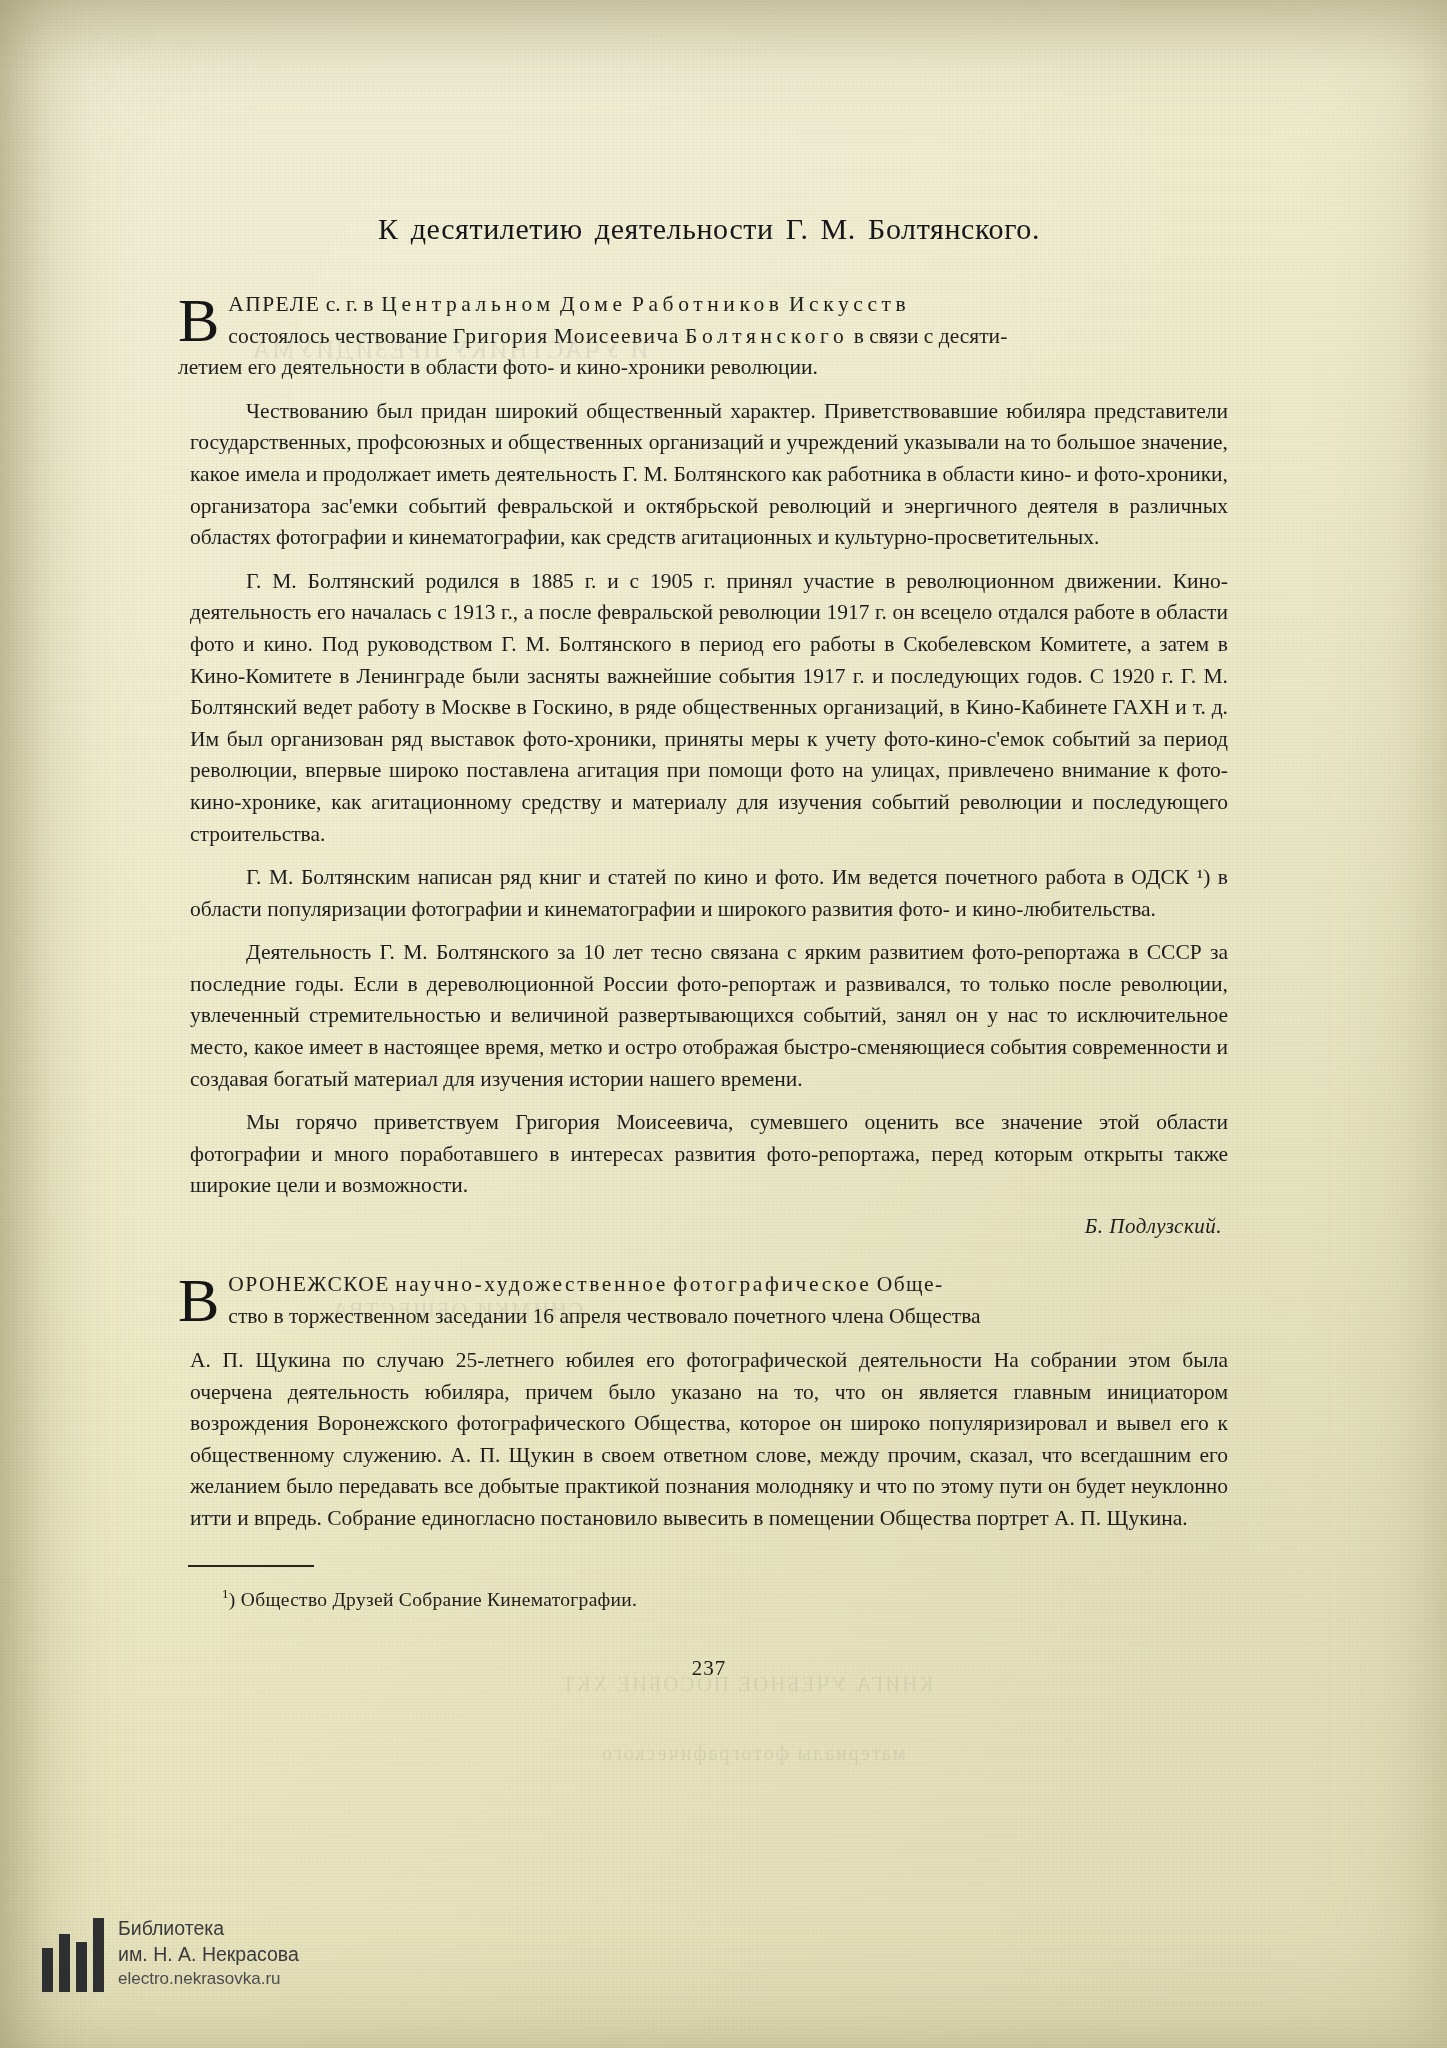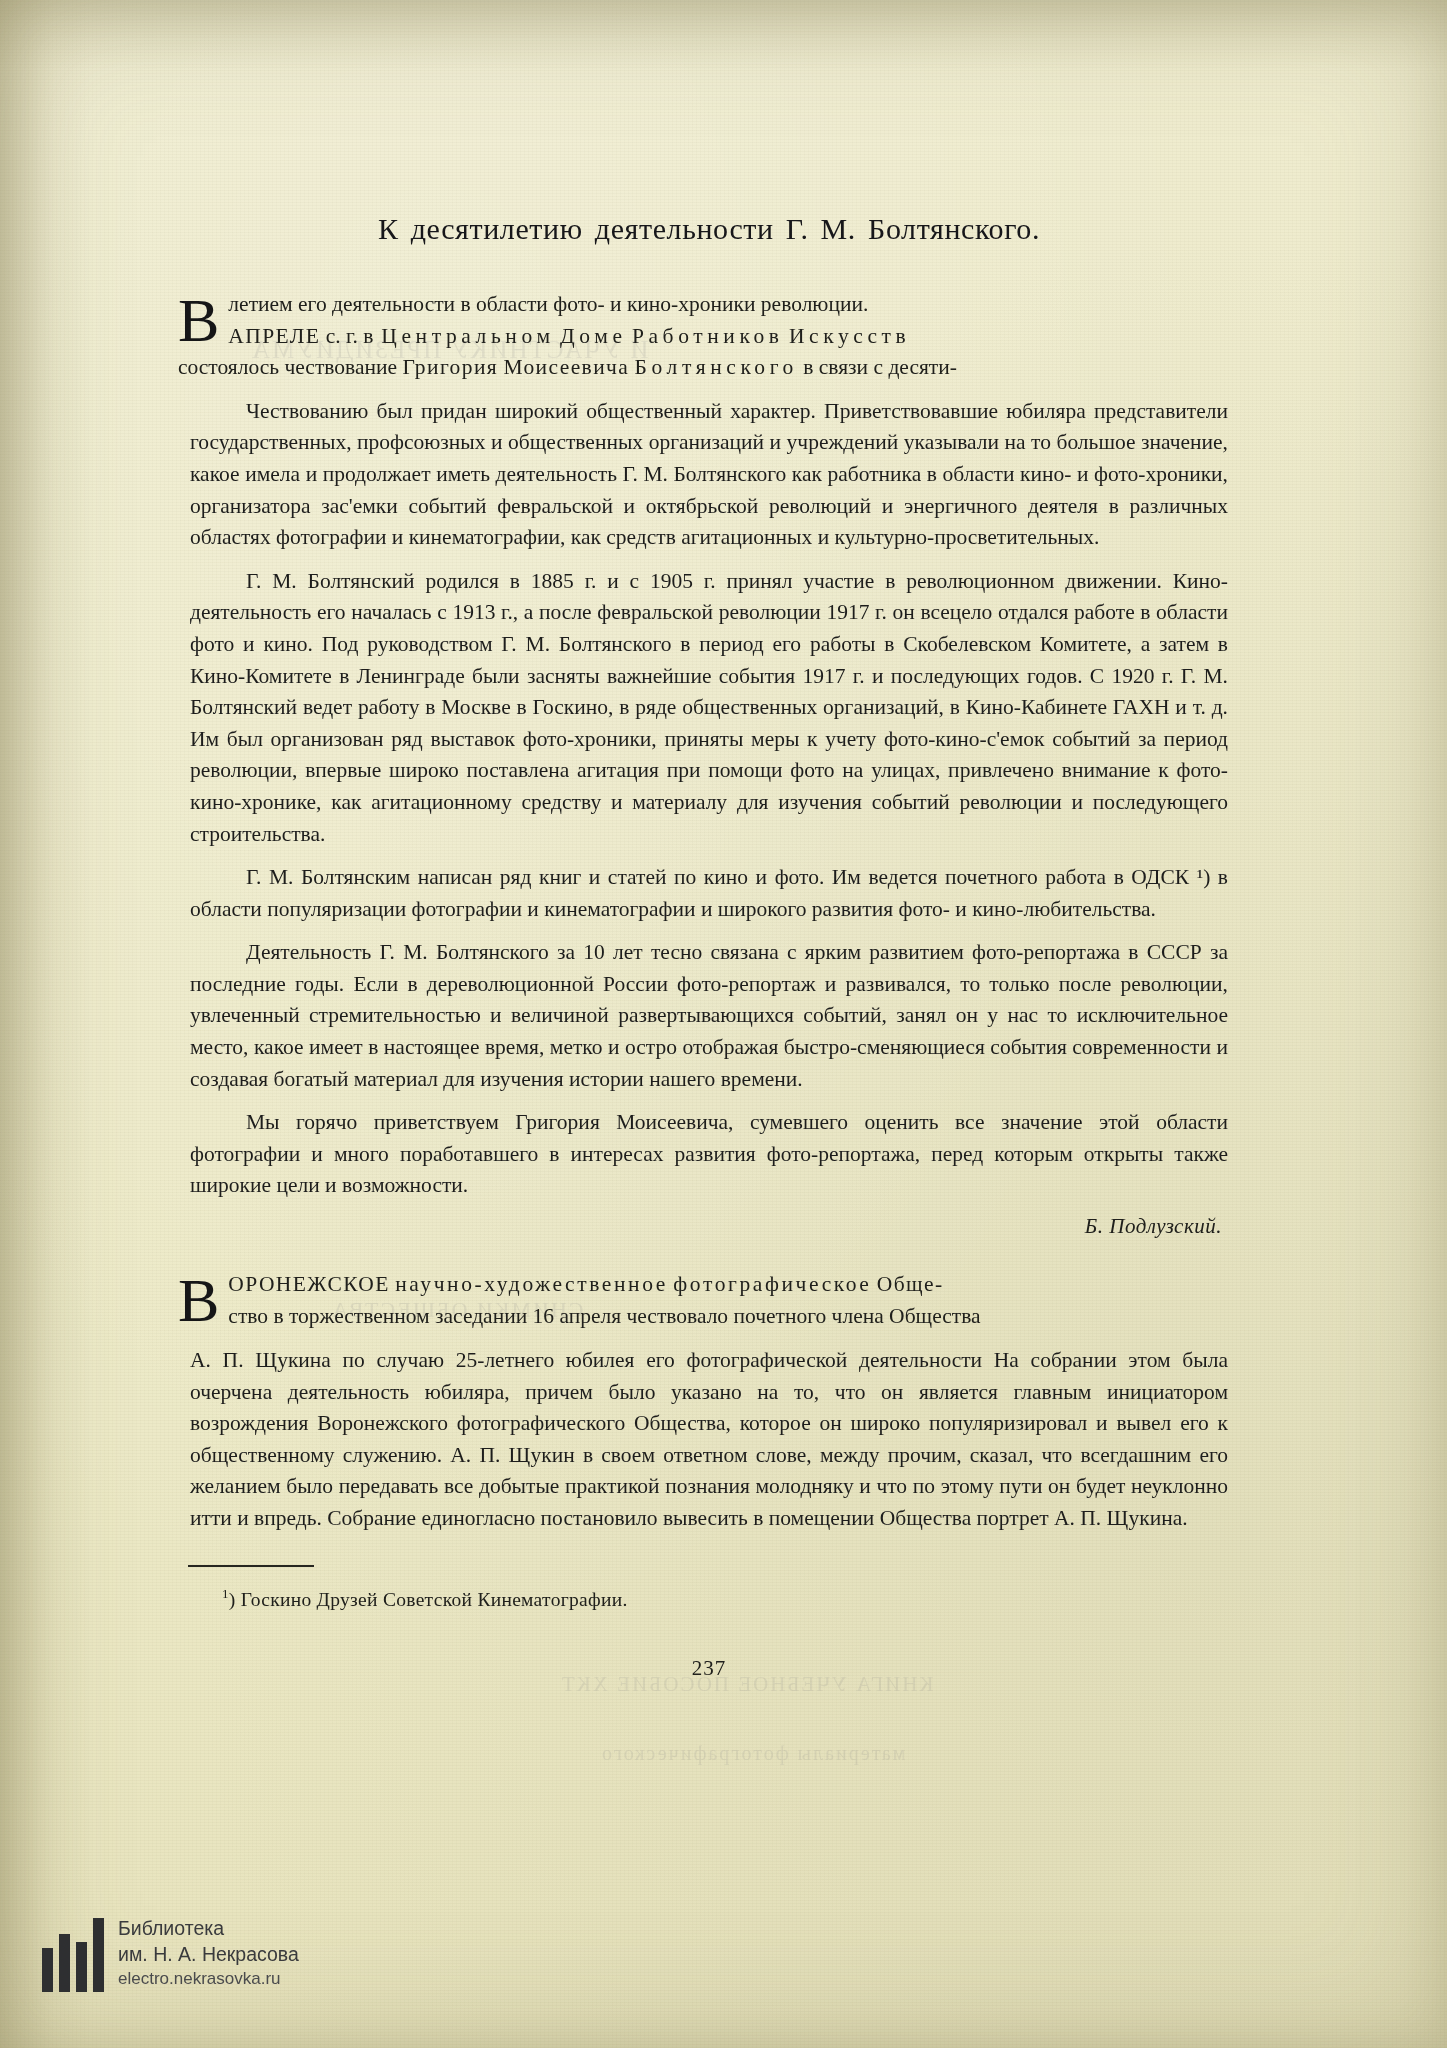--- a/index.html
+++ b/index.html
@@ -201,36 +201,36 @@
   <div class="bleed" style="left:600px; top:1742px; font-size:20px;">материалы фотографического</div>
 
   <div class="content">
 
     <article>
 
       <h1 class="article-title">К десятилетию деятельности Г. М. Болтянского.</h1>
 
       <div class="dropcap-block">
         <span class="dropcap">В</span>
-        <p class="first-para noindent" style="margin-top:0;">летием его деятельности в области фото- и кино-хроники революции.</p>
         <p class="first-para">
           <span class="lead-caps sp3">АПРЕЛЕ</span>
           <span>с. г.</span>
           <span class="sp">в</span>
           <span class="sp2">Центральном</span>
           <span class="sp2">Доме</span>
           <span class="sp2">Работников</span>
           <span class="sp2">Искусств</span>
           <br>
           <span>состоялось чествование</span>
           <span class="sp3">Григория</span>
           <span class="sp3">Моисеевича</span>
           <span class="sp2">Болтянского</span>
           <span>в связи с десяти-</span>
         </p>
+        <p class="first-para noindent" style="margin-top:0;">летием его деятельности в области фото- и кино-хроники революции.</p>
       </div>
 
       <p class="para">Чествованию был придан широкий общественный характер. Приветствовавшие юбиляра представители государственных, профсоюзных и общественных организаций и учреждений указывали на то большое значение, какое имела и продолжает иметь деятельность Г. М. Болтянского как работника в области кино- и фото-хроники, организатора зас'емки событий февральской и октябрьской революций и энергичного деятеля в различных областях фотографии и кинематографии, как средств агитационных и культурно-просветительных.</p>
       <p class="para">Г. М. Болтянский родился в 1885 г. и с 1905 г. принял участие в революционном движении. Кино-деятельность его началась с 1913 г., а после февральской революции 1917 г. он всецело отдался работе в области фото и кино. Под руководством Г. М. Болтянского в период его работы в Скобелевском Комитете, а затем в Кино-Комитете в Ленинграде были засняты важнейшие события 1917 г. и последующих годов. С 1920 г. Г. М. Болтянский ведет работу в Москве в Госкино, в ряде общественных организаций, в Кино-Кабинете ГАХН и т. д. Им был организован ряд выставок фото-хроники, приняты меры к учету фото-кино-с'емок событий за период революции, впервые широко поставлена агитация при помощи фото на улицах, привлечено внимание к фото-кино-хронике, как агитационному средству и материалу для изучения событий революции и последующего строительства.</p>
       <p class="para">Г. М. Болтянским написан ряд книг и статей по кино и фото. Им ведется почетного работа в ОДСК ¹) в области популяризации фотографии и кинематографии и широкого развития фото- и кино-любительства.</p>
       <p class="para">Деятельность Г. М. Болтянского за 10 лет тесно связана с ярким развитием фото-репортажа в СССР за последние годы. Если в дереволюционной России фото-репортаж и развивался, то только после революции, увлеченный стремительностью и величиной развертывающихся событий, занял он у нас то исключительное место, какое имеет в настоящее время, метко и остро отображая быстро-сменяющиеся события современности и создавая богатый материал для изучения истории нашего времени.</p>
       <p class="para">Мы горячо приветствуем Григория Моисеевича, сумевшего оценить все значение этой области фотографии и много поработавшего в интересах развития фото-репортажа, перед которым открыты также широкие цели и возможности.</p>
 
       <p class="signature">Б. Подлузский.</p>
     </article>
@@ -248,21 +248,21 @@
           <span class="sp3">Обще-</span>
           <br>
           <span>ство в торжественном заседании 16 апреля чествовало почетного члена Общества</span>
         </p>
       </div>
 
       <p class="para noindent">А. П. Щукина по случаю 25-летнего юбилея его фотографической деятельности На собрании этом была очерчена деятельность юбиляра, причем было указано на то, что он является главным инициатором возрождения Воронежского фотографического Общества, которое он широко популяризировал и вывел его к общественному служению. А. П. Щукин в своем ответном слове, между прочим, сказал, что всегдашним его желанием было передавать все добытые практикой познания молодняку и что по этому пути он будет неуклонно итти и впредь. Собрание единогласно постановило вывесить в помещении Общества портрет А. П. Щукина.</p>
     </article>
 
     <div class="footnote-rule"></div>
-    <p class="footnote"><sup>1</sup><span>) Госкино Друзей Советской Кинематографии.</span></p>
+    <p class="footnote"><sup>1</sup><span>) Общество Друзей Собрание Кинематографии.</span></p>
 
     <p class="page-number">237</p>
   </div>
 
   <div class="vignette"></div>
 
   <div class="watermark">
     <div class="wm-bars">
       <i></i>
         <i></i>

